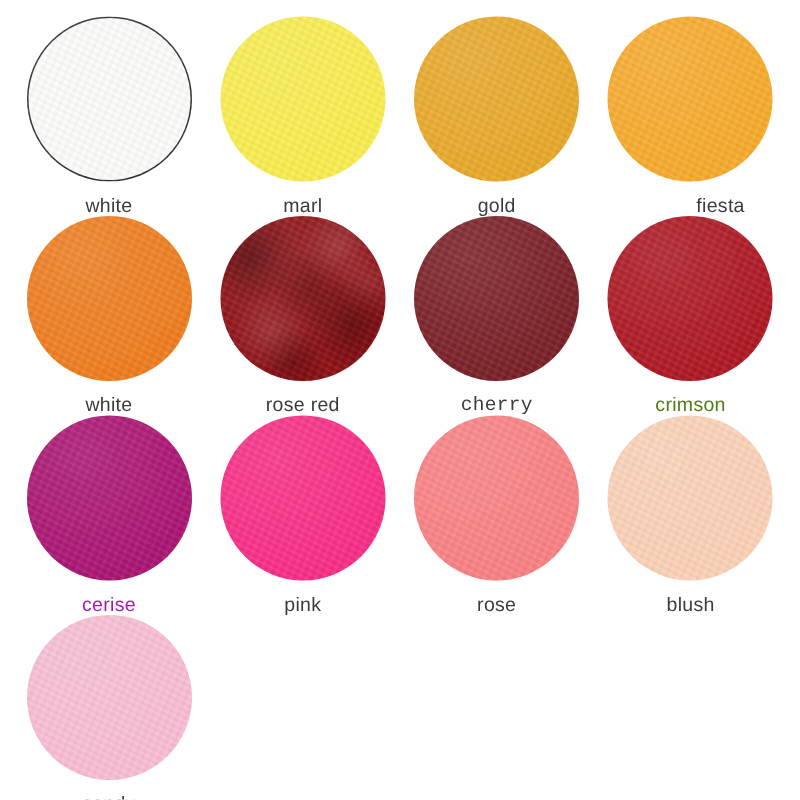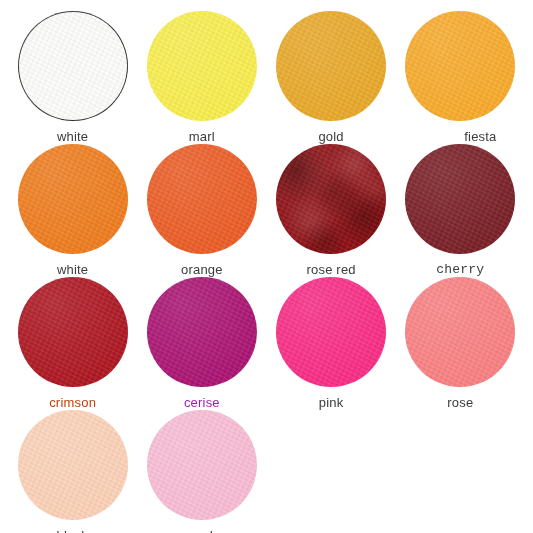--- a/index.html
+++ b/index.html
@@ -130,41 +130,35 @@
         <div class="swatch-label" style="color: rgb(59, 59, 59); margin-left: 40px;">fiesta</div>
       </div>
       <div class="swatch-cell">
         <div class="swatch-disc-wrap">
           <div class="swatch-disc" style="background-color: rgb(239, 125, 31);"></div>
         </div>
         <div class="swatch-label" style="color: rgb(59, 59, 59);">white</div>
       </div>
       <div class="swatch-cell">
         <div class="swatch-disc-wrap">
-          <div class="swatch-disc" style="background-color: rgb(236, 93, 38);"></div>
-        </div>
-        <div class="swatch-label" style="color: rgb(59, 59, 59);">orange</div>
-      </div>
-      <div class="swatch-cell">
-        <div class="swatch-disc-wrap">
           <div class="swatch-disc mottled" style="background-color: rgb(142, 15, 20);"></div>
         </div>
         <div class="swatch-label" style="color: rgb(59, 59, 59);">rose red</div>
       </div>
       <div class="swatch-cell">
         <div class="swatch-disc-wrap">
           <div class="swatch-disc" style="background-color: rgb(122, 31, 39);"></div>
         </div>
         <div class="swatch-label" style="color: rgb(59, 59, 59); font-family: Liberation Mono, monospace;">cherry</div>
       </div>
       <div class="swatch-cell">
         <div class="swatch-disc-wrap">
           <div class="swatch-disc" style="background-color: rgb(174, 23, 34);"></div>
         </div>
-        <div class="swatch-label" style="color: #c2410c;">crimson</div>
+        <div class="swatch-label" style="color: #4d7c0f;">crimson</div>
       </div>
       <div class="swatch-cell">
         <div class="swatch-disc-wrap">
           <div class="swatch-disc" style="background-color: rgb(171, 20, 115);"></div>
         </div>
         <div class="swatch-label" style="color: #a21caf;">cerise</div>
       </div>
       <div class="swatch-cell">
         <div class="swatch-disc-wrap">
           <div class="swatch-disc" style="background-color: rgb(249, 45, 134);"></div>

